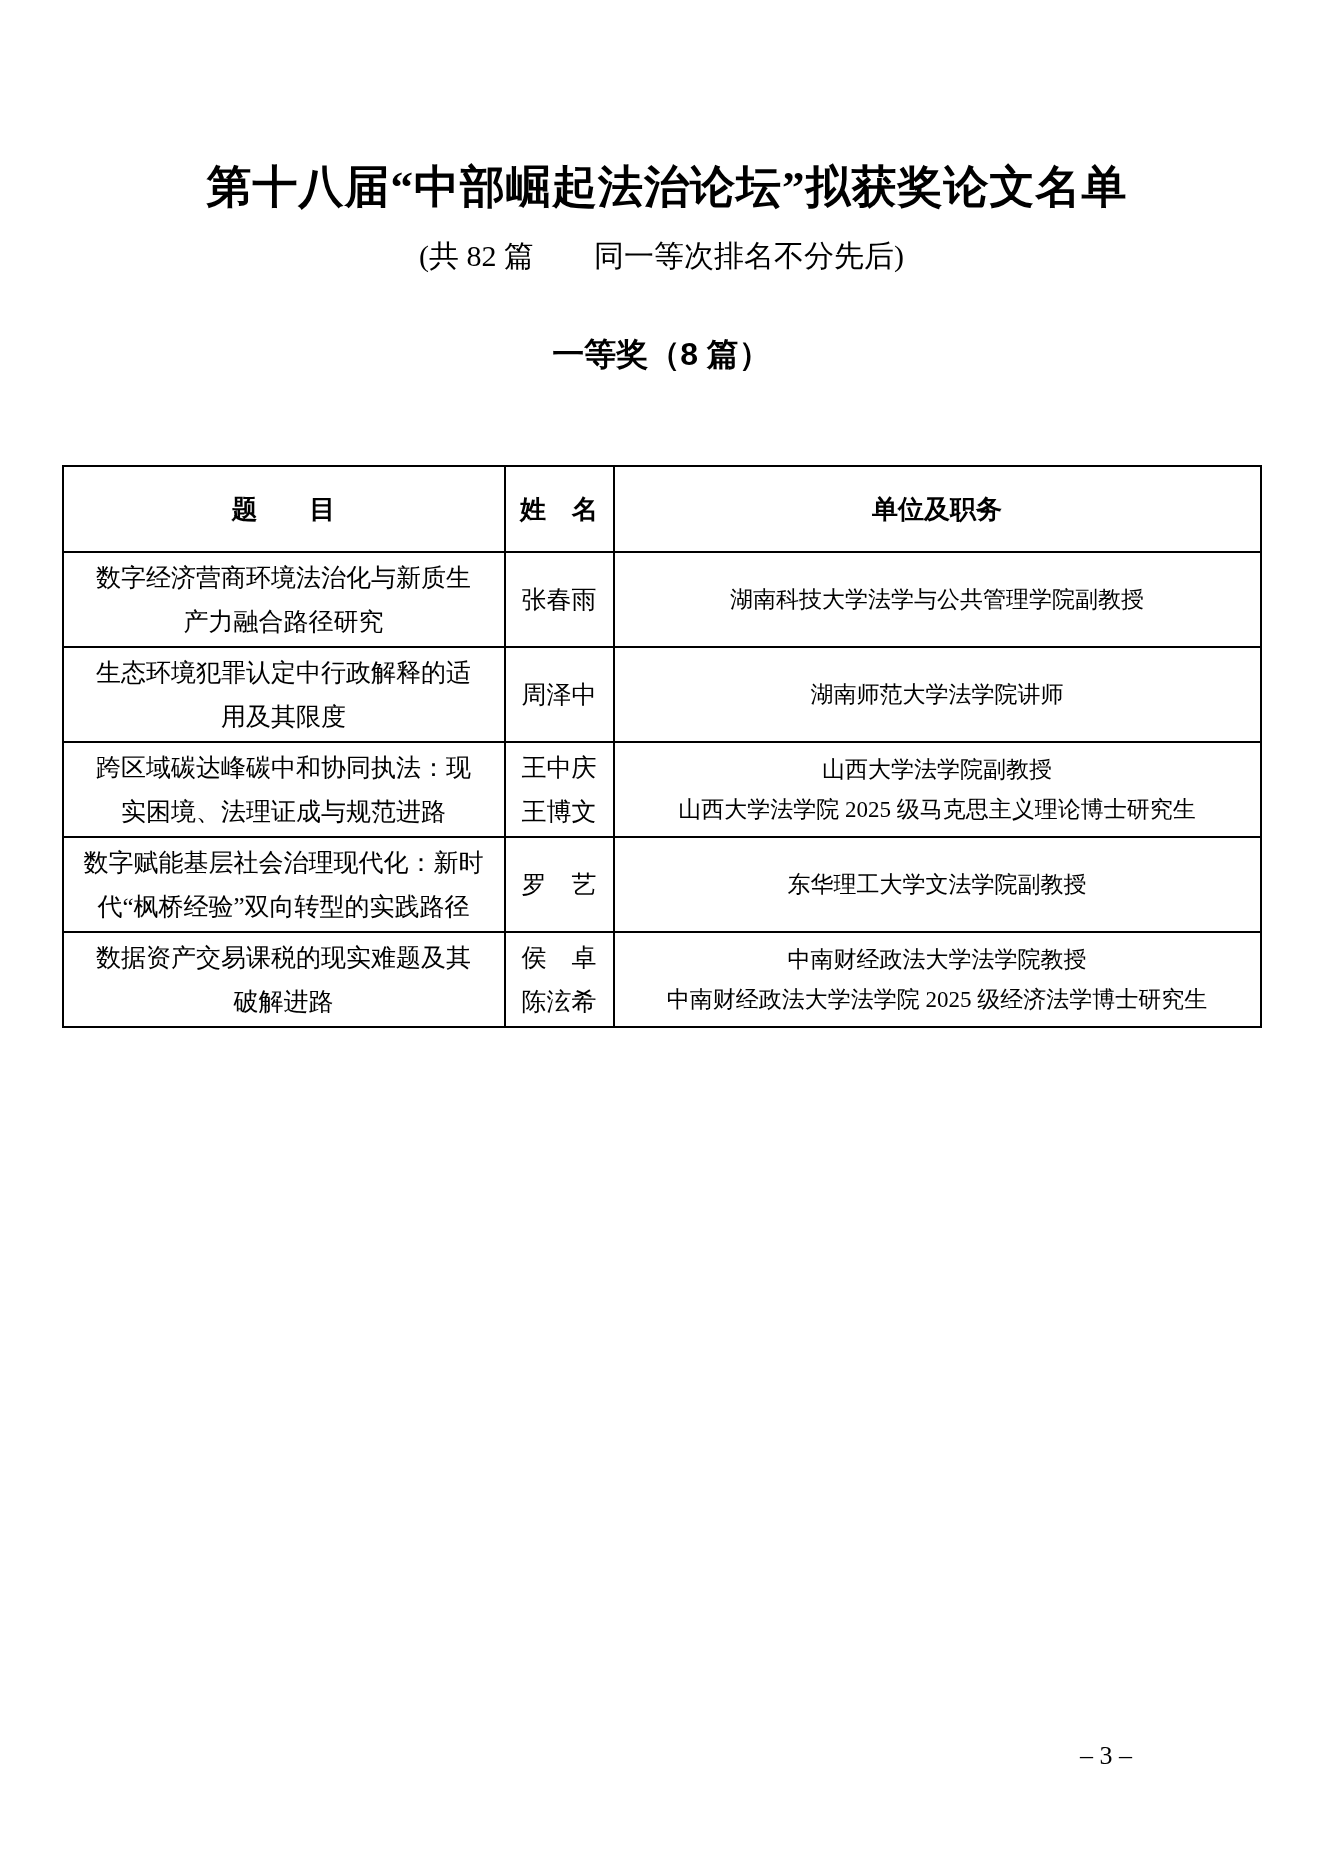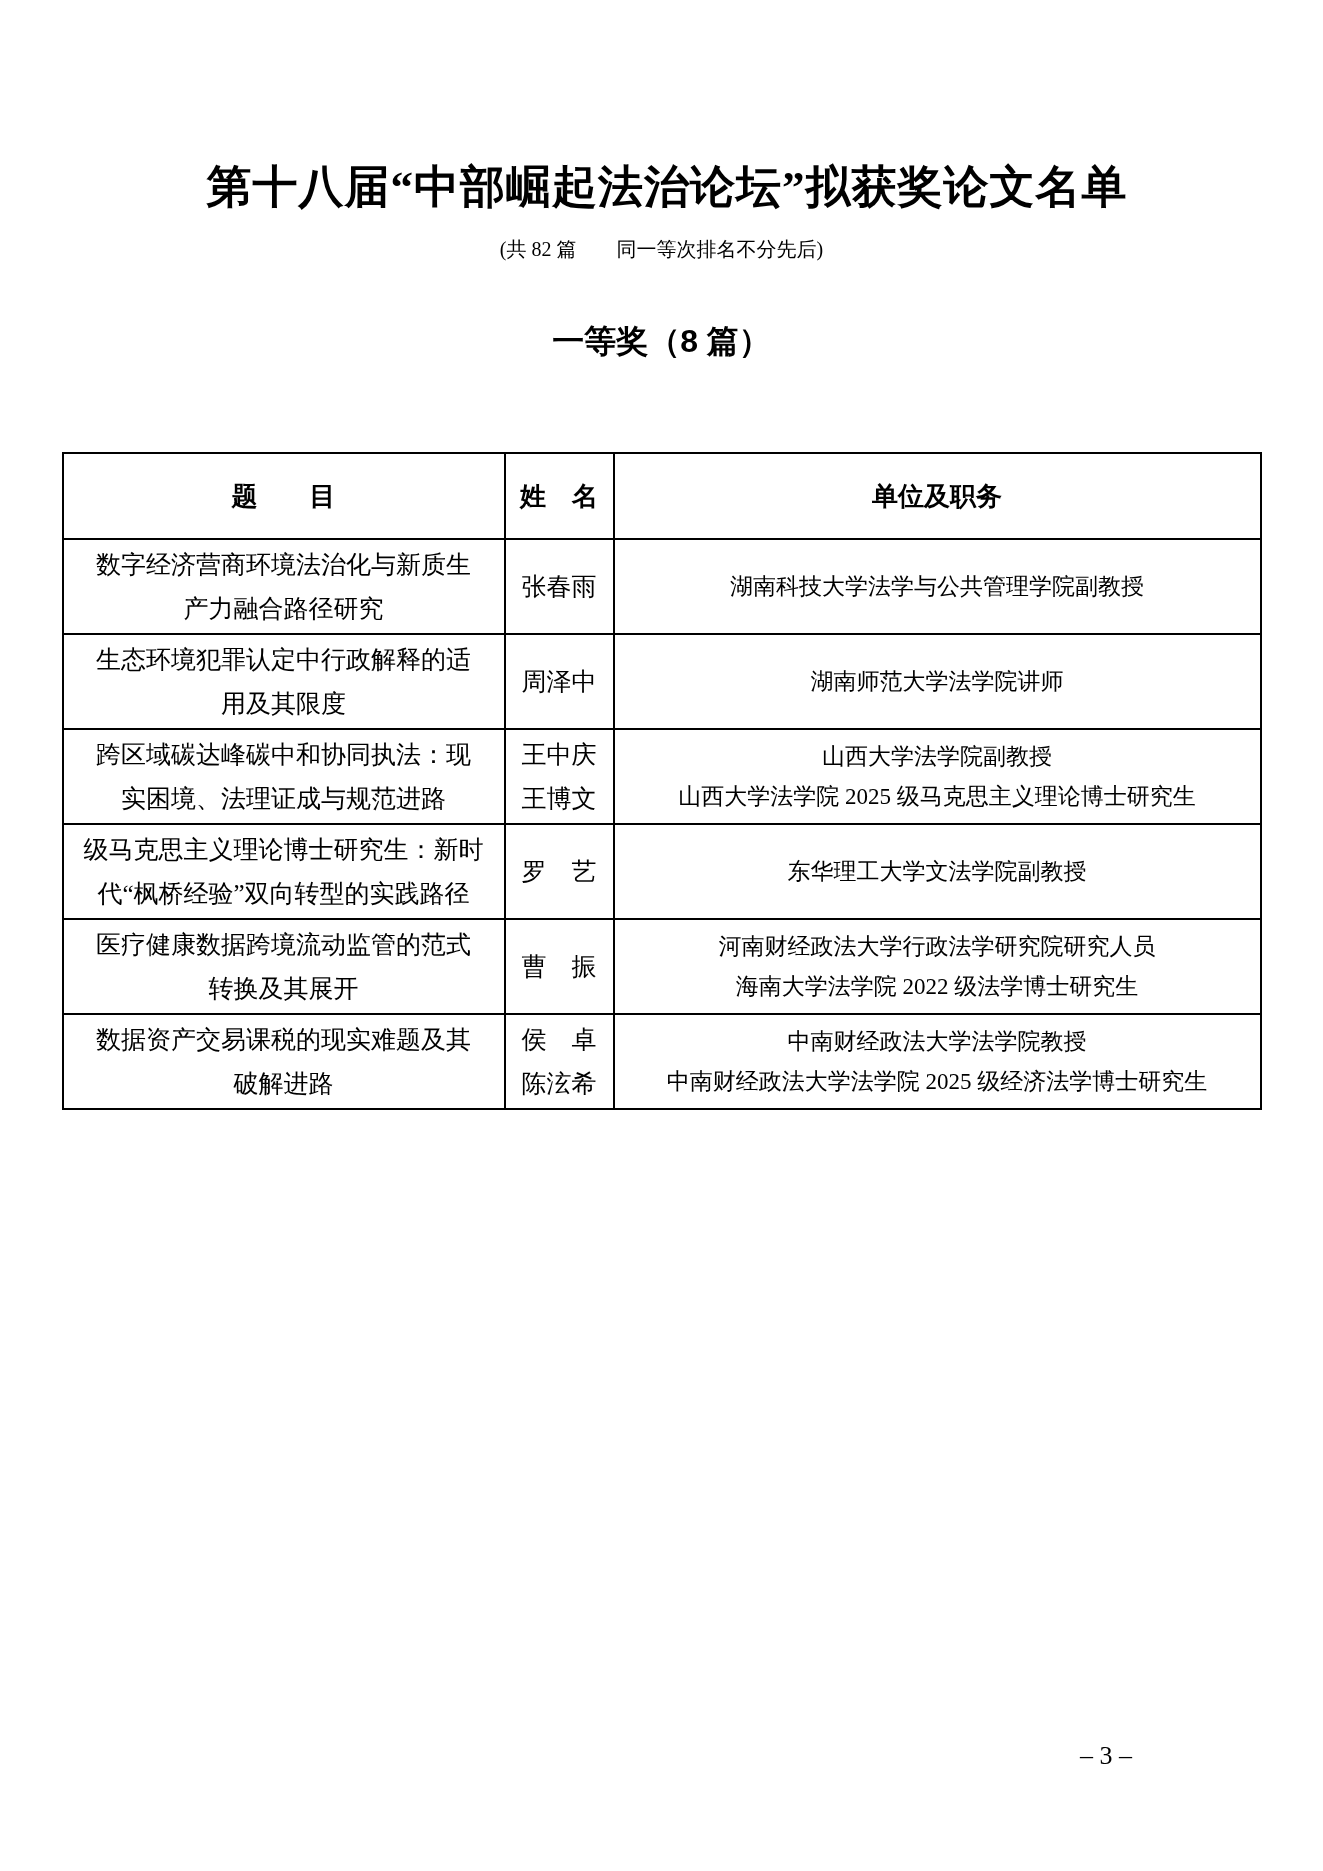--- a/index.html
+++ b/index.html
@@ -22,21 +22,21 @@
     font-size: 45px;
     line-height: 1.2;
     font-weight: 700;
     letter-spacing: 1px;
     font-family: "Liberation Serif", "DejaVu Serif", serif;
     padding-left: 11px;
   }
   .doc-subtitle {
     margin-top: 22px;
     text-align: center;
-    font-size: 20px;
+    font-size: 30px;
     line-height: 1.3;
     font-family: "Liberation Serif", "DejaVu Serif", serif;
   }
   .section-heading {
     margin-top: 60px;
     text-align: center;
     font-size: 32px;
     line-height: 1.2;
     font-weight: 700;
     font-family: "Liberation Sans", "DejaVu Sans", sans-serif;
@@ -152,44 +152,30 @@
         <span class="cell-line">王中庆</span>
         <span class="cell-line">王博文</span>
       </td>
       <td class="unit-cell">
         <span class="cell-line">山西大学法学院副教授</span>
         <span class="cell-line">山西大学法学院 2025 级马克思主义理论博士研究生</span>
       </td>
     </tr>
     <tr>
       <td class="title-cell">
-        <span class="cell-line">级马克思主义理论博士研究生：新时</span>
+        <span class="cell-line">数字赋能基层社会治理现代化：新时</span>
         <span class="cell-line">代“枫桥经验”双向转型的实践路径</span>
       </td>
       <td class="name-cell">
         <span class="cell-line">罗　艺</span>
         <span class="cell-line"></span>
       </td>
       <td class="unit-cell">
         <span class="cell-line">东华理工大学文法学院副教授</span>
         <span class="cell-line"></span>
-      </td>
-    </tr>
-    <tr>
-      <td class="title-cell">
-        <span class="cell-line">医疗健康数据跨境流动监管的范式</span>
-        <span class="cell-line">转换及其展开</span>
-      </td>
-      <td class="name-cell">
-        <span class="cell-line">曹　振</span>
-        <span class="cell-line"></span>
-      </td>
-      <td class="unit-cell">
-        <span class="cell-line">河南财经政法大学行政法学研究院研究人员</span>
-        <span class="cell-line">海南大学法学院 2022 级法学博士研究生</span>
       </td>
     </tr>
     <tr>
       <td class="title-cell">
         <span class="cell-line">数据资产交易课税的现实难题及其</span>
         <span class="cell-line">破解进路</span>
       </td>
       <td class="name-cell">
         <span class="cell-line">侯　卓</span>
         <span class="cell-line">陈泫希</span>

